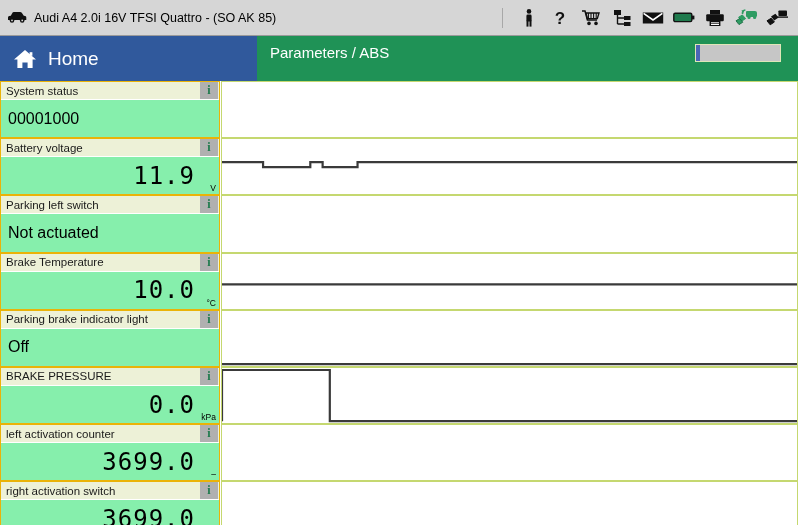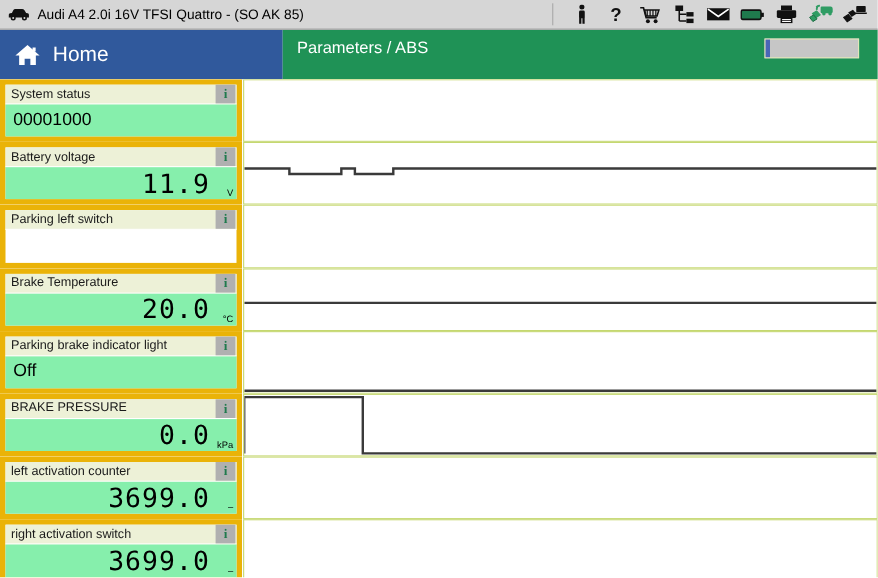--- a/index.html
+++ b/index.html
@@ -6,21 +6,21 @@
     margin: 0; padding: 0;
     width: 798px; height: 525px;
     overflow: hidden;
     background: #ffffff;
     font-family: "Liberation Sans", sans-serif;
   }
 
   
   #titlebar {
     position: relative;
-    height: 27px;
+    height: 36px;
     background: #d6d6d6;
     border-bottom: 1px solid #9a9a9a;
     display: flex;
     align-items: center;
     box-sizing: border-box;
   }
   #titlebar .car-glyph {
     width: 34px;
     display: flex; align-items: center; justify-content: center;
     flex: none;
@@ -120,21 +120,21 @@
   .param-row {
     display: flex;
     align-items: stretch;
     height: 57.2px;
     box-sizing: border-box;
   }
   .param-left {
     width: 220px;
     flex: none;
     box-sizing: border-box;
-    border: 5px solid #eab308;
+    border: 1px solid #eab308;
     background: #ffffff;
     display: flex;
     flex-direction: column;
     margin-right: 1px;
   }
   .param-label-bar {
     height: 18px;
     background: #edf1d7;
     display: flex;
     align-items: center;
@@ -360,33 +360,36 @@
             L132 28.099999999999998 L132 23.099999999999998 L560 23.099999999999998" fill="none" stroke="#3a3a3a" stroke-width="2.2" vector-effect="non-scaling-stroke"></path>
           </svg>
     </div>
     </div>
     <div class="param-row">
     <div class="param-left">
       <div class="param-label-bar">
         <span class="param-label">Parking left switch</span>
         <span class="info-btn">i</span>
       </div>
+      <div class="param-value-area">
+        <span class="value-text">Not actuated</span>
+      </div>
     </div>
     <div class="param-graph">
       
     </div>
     </div>
     <div class="param-row">
     <div class="param-left">
       <div class="param-label-bar">
         <span class="param-label">Brake Temperature</span>
         <span class="info-btn">i</span>
       </div>
       <div class="param-value-area">
-        <span class="value-num">20.0</span>
+        <span class="value-num">10.0</span>
           <span class="value-unit">°C</span>
       </div>
     </div>
     <div class="param-graph">
       <svg viewBox="0 0 560 55" preserveAspectRatio="none">
             <path d="M0 30.250000000000004 L560 30.250000000000004" fill="none" stroke="#3a3a3a" stroke-width="2.2" vector-effect="non-scaling-stroke"></path>
           </svg>
     </div>
     </div>
     <div class="param-row">

